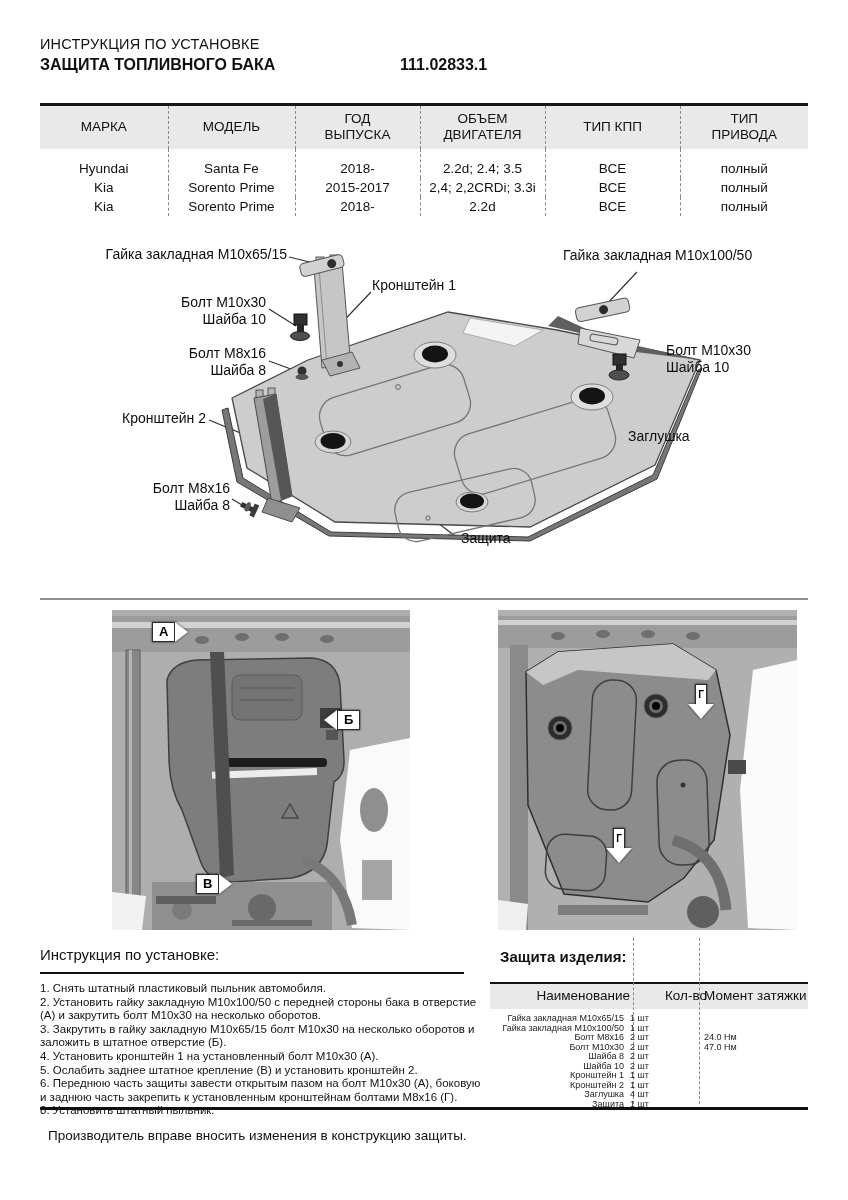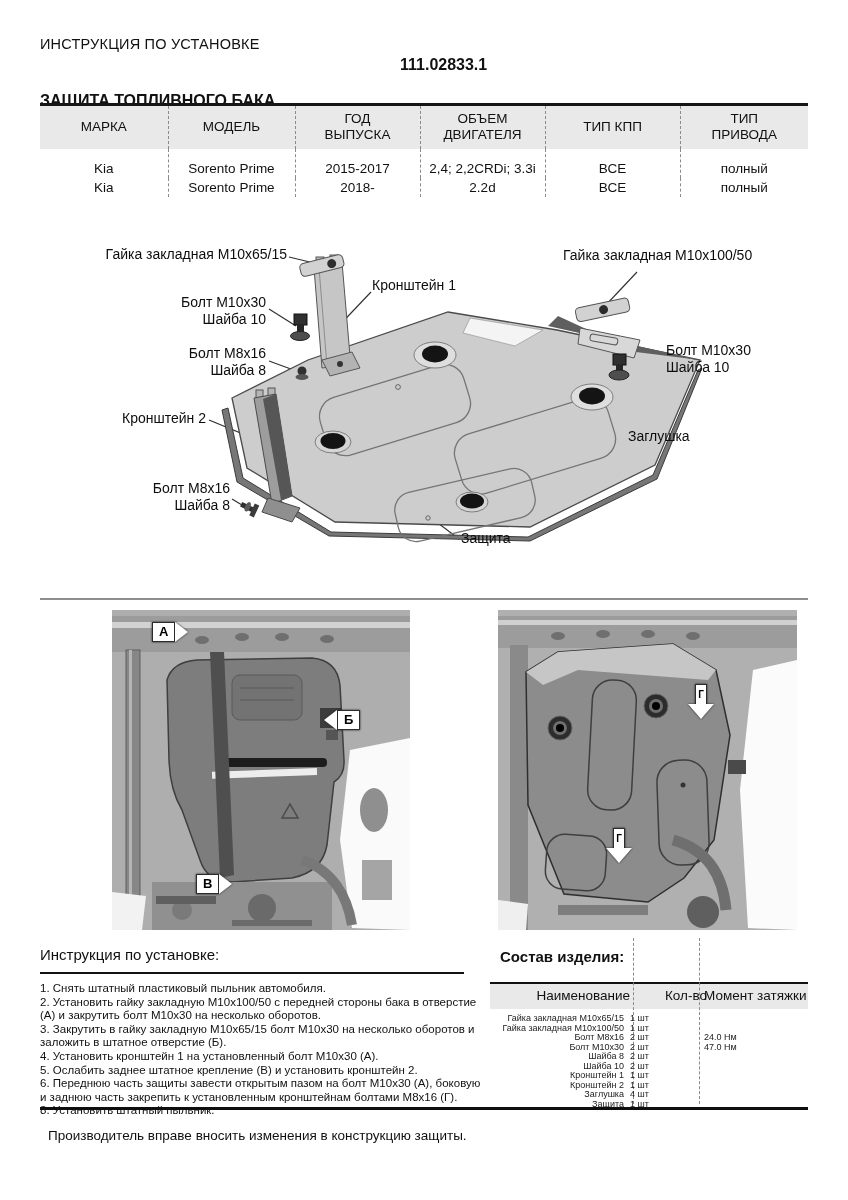--- a/index.html
+++ b/index.html
@@ -6,21 +6,21 @@
   html,body { background:#888; }
   #page {
     position:relative; width:848px; height:1200px; background:#ffffff;
     font-family:"Liberation Sans","DejaVu Sans",sans-serif; color:#111;
     margin:0 auto; overflow:hidden;
   }
   .abs { position:absolute; }
 
   
   #title1 { left:40px; top:36px; font-size:14.5px; letter-spacing:.2px; }
-  #title2 { left:40px; top:56px; font-size:16px; font-weight:bold;margin-top:36px; }
+  #title2 { left:40px; top:56px; font-size:16px; font-weight:bold; }
   #partno { left:400px; top:56px; font-size:16px; font-weight:bold; }
 
   
   #vtable { left:40px; top:103px; width:768px; border-collapse:collapse; border-top:3px solid #161616; }
   #vtable th, #vtable td { border-left:1px dashed #8a8a8a; font-weight:normal; text-align:center; vertical-align:middle; }
   #vtable th:first-child, #vtable td:first-child { border-left:none; }
   #vtable thead th { background:#e9e9e9; font-size:13.5px; height:44px; white-space:pre-line; line-height:16px; }
   #vtable tbody td { font-size:13.5px; height:19px; line-height:19px; }
   #vtable tbody tr:first-child td { padding-top:10px; }
   #vtable col.c0{width:128px} #vtable col.c1{width:127px} #vtable col.c2{width:125px}
@@ -100,20 +100,28 @@
           <th>ГОД
 ВЫПУСКА</th>
           <th>ОБЪЕМ
 ДВИГАТЕЛЯ</th>
           <th>ТИП КПП</th>
           <th>ТИП
 ПРИВОДА</th>
         </tr>
       </thead>
     <tbody>
+        <tr>
+          <td>Hyundai</td>
+          <td>Santa Fe</td>
+          <td>2018-</td>
+          <td>2.2d; 2.4; 3.5</td>
+          <td>ВСЕ</td>
+          <td>полный</td>
+        </tr>
         <tr>
           <td>Kia</td>
           <td>Sorento Prime</td>
           <td>2015-2017</td>
           <td>2,4; 2,2CRDi; 3.3i</td>
           <td>ВСЕ</td>
           <td>полный</td>
         </tr>
         <tr>
           <td>Kia</td>
@@ -337,21 +345,21 @@
   <div class="abs" id="steps">
       <div class="step">1. Снять штатный пластиковый пыльник автомобиля.</div>
       <div class="step">2. Установить гайку закладную M10x100/50 с передней стороны бака в отверстие (А) и закрутить болт M10x30 на несколько оборотов.</div>
       <div class="step">3. Закрутить в гайку закладную M10x65/15 болт M10x30 на несколько оборотов и заложить в штатное отверстие (Б).</div>
       <div class="step">4. Установить кронштейн 1 на установленный болт M10x30 (А).</div>
       <div class="step">5. Ослабить заднее штатное крепление (В) и установить кронштейн 2.</div>
       <div class="step">6. Переднюю часть защиты завести открытым пазом на болт M10x30 (А), боковую и заднюю часть закрепить к установленным кронштейнам болтами M8x16 (Г).</div>
       <div class="step">8. Установить штатный пыльник.</div>
     </div>
 
-  <div class="abs" id="comp-head">Состав изделия:</div>
+  <div class="abs" id="comp-head">Защита изделия:</div>
   <div class="abs" id="comp-rule"></div>
   <div class="abs" id="comp-header-bg"></div>
   <div class="abs comp-h" id="comp-h-name">Наименование</div>
   <div class="abs comp-h" id="comp-h-qty">Кол-во</div>
   <div class="abs comp-h" id="comp-h-tq">Момент затяжки</div>
   <div class="abs vdash" id="vdash1"></div>
   <div class="abs vdash" id="vdash2"></div>
   <div class="abs" id="comp-rows">
       <div class="comp-row">
         <span class="c-name">Гайка закладная M10x65/15</span>

